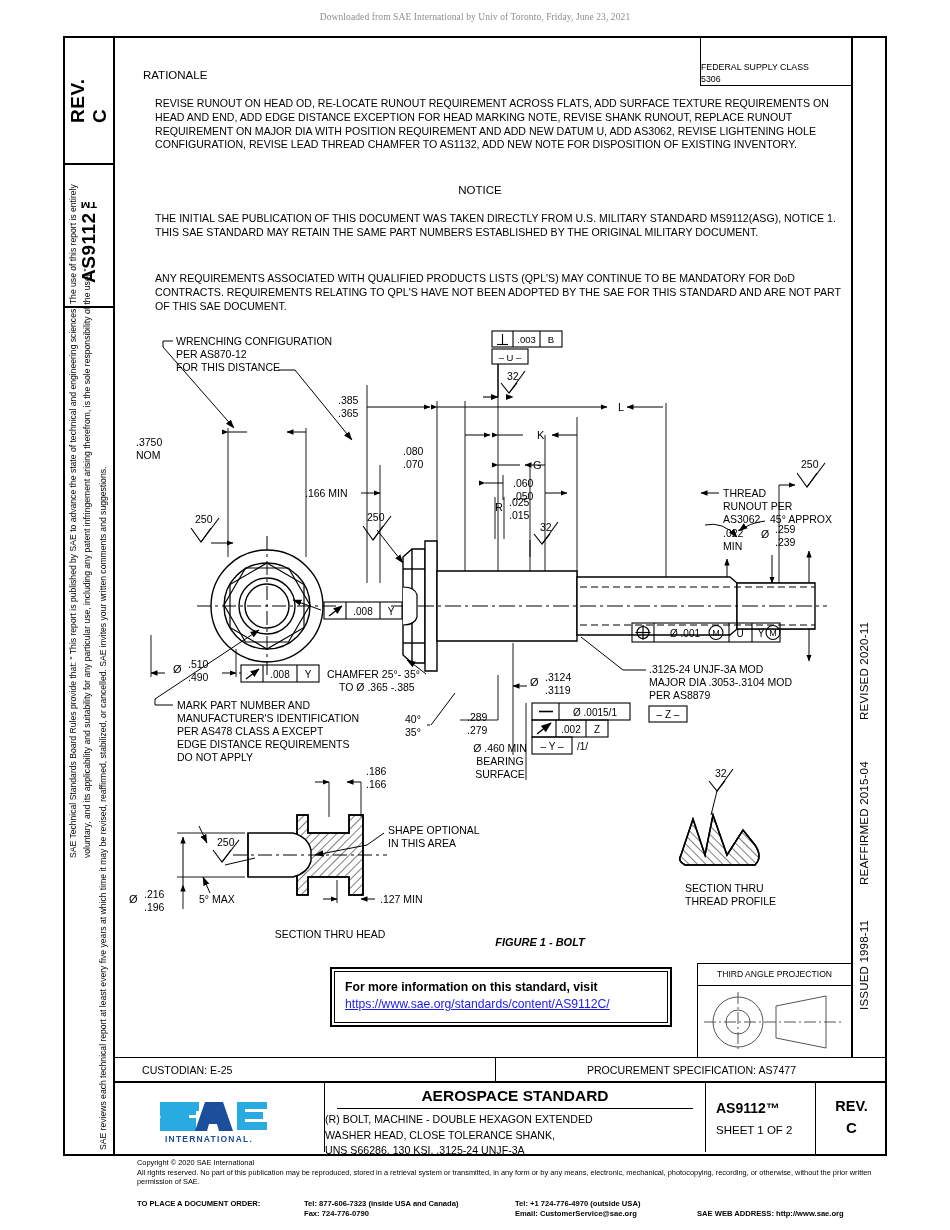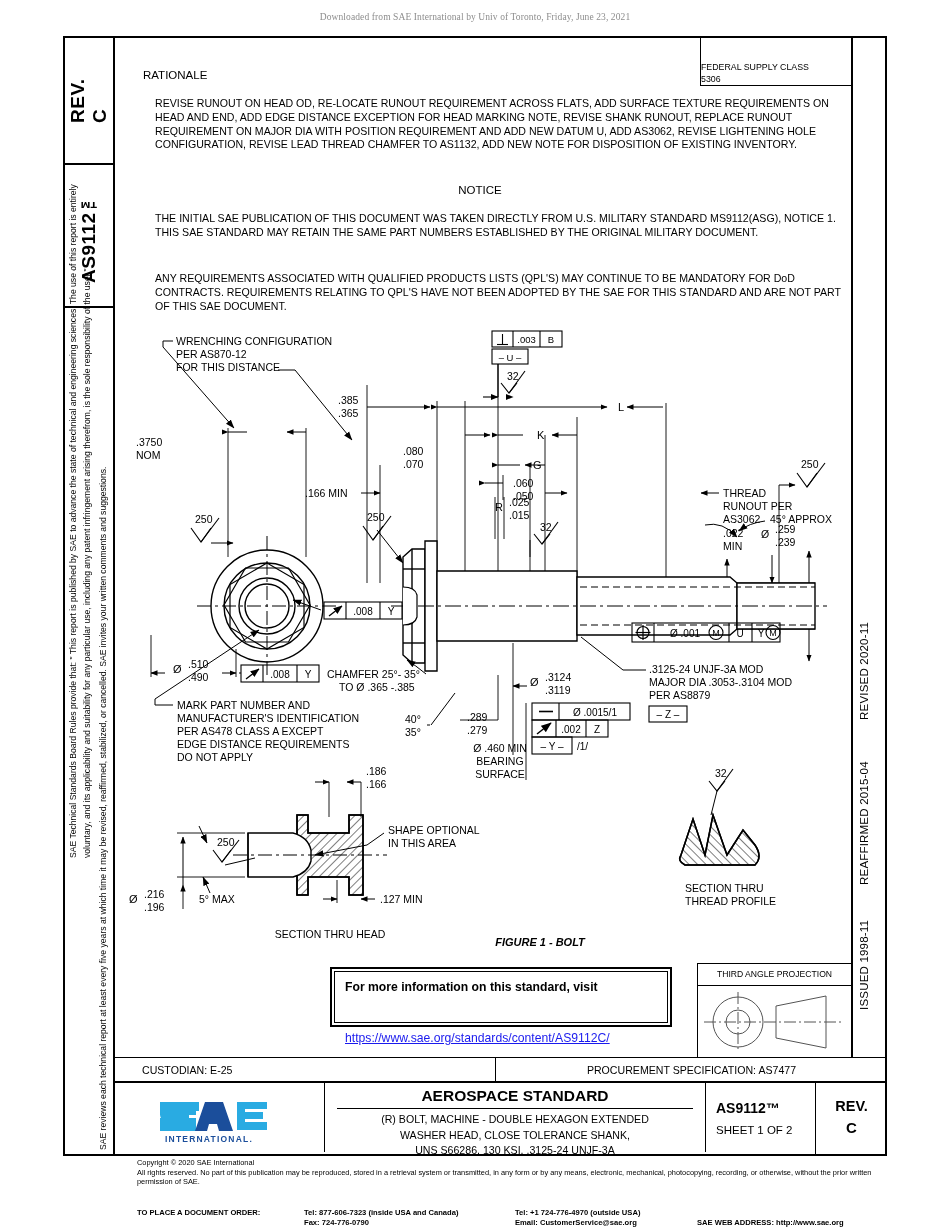--- a/index.html
+++ b/index.html
@@ -43,55 +43,55 @@
   #draw{left:115px;top:325px;width:736px;height:630px;}
   #draw svg{display:block;}
 
   
   #figcap{left:430px;top:936px;width:220px;text-align:center;font-size:11px;font-weight:bold;font-style:italic;}
 
   
   #infobox{left:330px;top:967px;width:342px;height:60px;border:2px solid #000;box-sizing:border-box;padding:2px;}
   #infobox .inner{border:1px solid #000;width:100%;height:100%;box-sizing:border-box;padding:7px 10px;}
   #info-l1{font-size:12.2px;font-weight:bold;line-height:17px;}
-  #info-l2{font-size:12.2px;color:#1a1aee;text-decoration:underline;line-height:17px;margin-top:34px;}
+  #info-l2{font-size:12.2px;color:#1a1aee;text-decoration:underline;line-height:17px;}
 
   
   #tap{left:697px;top:963px;width:154px;height:94px;border-left:1.5px solid #000;border-top:1.5px solid #000;
        box-sizing:border-box;}
   #tap-h{height:21px;border-bottom:1.5px solid #000;text-align:center;font-size:8.6px;line-height:21px;}
 
   
   #custrow{left:115px;top:1057px;width:772px;height:26px;border-top:1.5px solid #000;border-bottom:2px solid #000;
            box-sizing:border-box;}
   #cust{left:0;top:0;width:381px;height:100%;border-right:1.5px solid #000;box-sizing:border-box;
         font-size:10.6px;line-height:24px;padding-left:27px;}
   #proc{left:381px;top:0;width:391px;height:100%;box-sizing:border-box;text-align:center;
         font-size:10.6px;line-height:24px;}
 
   
   #titleblock{left:115px;top:1083px;width:772px;height:73px;box-sizing:border-box;}
   #tb-logo{left:0;top:0;width:210px;height:69px;border-right:1.5px solid #000;box-sizing:border-box;}
   #tb-mid{left:210px;top:0;width:381px;height:69px;border-right:1.5px solid #000;box-sizing:border-box;}
   #tb-mid-h{height:25px;text-align:center;font-size:15.5px;font-weight:bold;line-height:25px;
             border-bottom:1.5px solid #000;margin:0 12px;}
-  #tb-mid-b{text-align:center;font-size:10.6px;line-height:15.5px;padding-top:3px;}
+  #tb-mid-b{text-align:left;font-size:10.6px;line-height:15.5px;padding-top:3px;}
   #tb-num{left:591px;top:0;width:110px;height:73px;border-right:1.5px solid #000;box-sizing:border-box;padding-left:10px;}
   #tb-num-1{font-size:14px;font-weight:bold;padding-top:17px;}
   #tb-num-2{font-size:11.5px;padding-top:8px;}
   #tb-rev{left:701px;top:0;width:71px;height:73px;box-sizing:border-box;text-align:center;}
   #tb-rev-1{font-size:14.5px;font-weight:bold;padding-top:15px;}
   #tb-rev-2{font-size:15px;font-weight:bold;padding-top:5px;}
 
   
   .sae-logo{position:absolute;left:40px;top:14px;}
 
   
   #footer{left:137px;top:1158px;width:760px;font-size:7.4px;line-height:9.6px;}
-  #f-order{margin-top:21px;position:relative;height:22px;}
+  #f-order{margin-top:12px;position:relative;height:22px;}
   #f-order .c1{position:absolute;left:0;top:0;font-weight:bold;font-size:7.6px;}
   #f-order .c2{position:absolute;left:167px;top:0;font-weight:bold;font-size:7.6px;}
   #f-order .c3{position:absolute;left:167px;top:10px;font-weight:bold;font-size:7.6px;}
   #f-order .c4{position:absolute;left:378px;top:0;font-weight:bold;font-size:7.6px;}
   #f-order .c5{position:absolute;left:378px;top:10px;font-weight:bold;font-size:7.6px;}
   #f-order .c6{position:absolute;left:560px;top:10px;font-weight:bold;font-size:7.6px;}
 </style>
 </head>
 <body>
 

